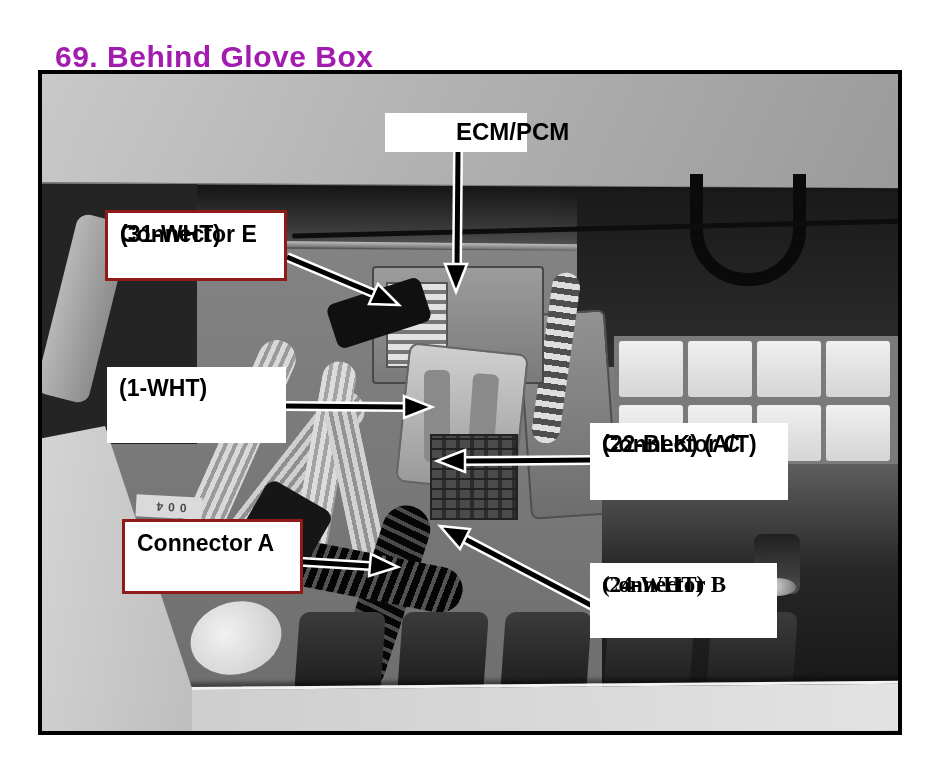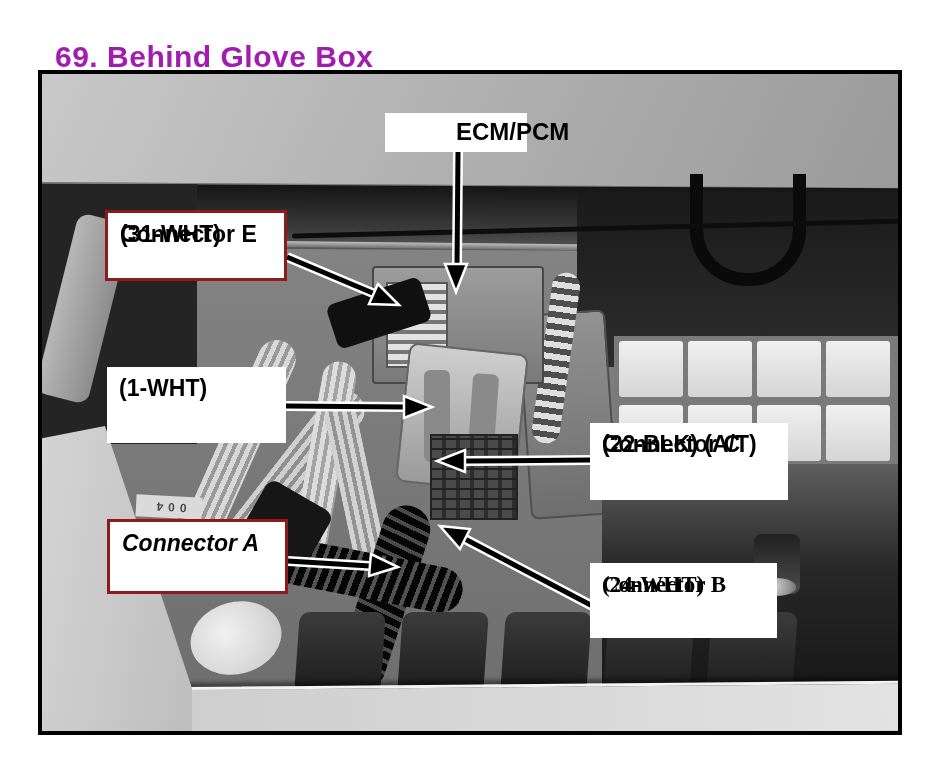--- a/index.html
+++ b/index.html
@@ -92,21 +92,21 @@
   }
   .callout.red{border:3px solid #8f1a1a;}
   .callout .line:empty{display:none;}
   .callout.single{
     text-align:center;font-size:24px;line-height:26px;padding:6px 0;
   }
   .lbl-ecm{left:343px;top:39px;width:142px;height:39px;}
   .lbl-e{left:63px;top:136px;width:182px;height:71px;}
   .lbl-d{left:65px;top:293px;width:179px;height:76px;}
   .lbl-c{left:548px;top:349px;width:198px;height:77px;}
-  .lbl-a{left:65px;top:445px;width:181px;height:75px;font-style:italic;}
+  .lbl-a{left:80px;top:445px;width:181px;height:75px;}
   .lbl-b{left:548px;top:489px;width:187px;height:75px;font-family:Liberation Serif, serif;}
 </style>
 </head>
 <body>
 
 <h1 class="page-title">69. Behind Glove Box</h1>
 
 <div class="photo-frame">
 
   <div class="ph-base"></div>

